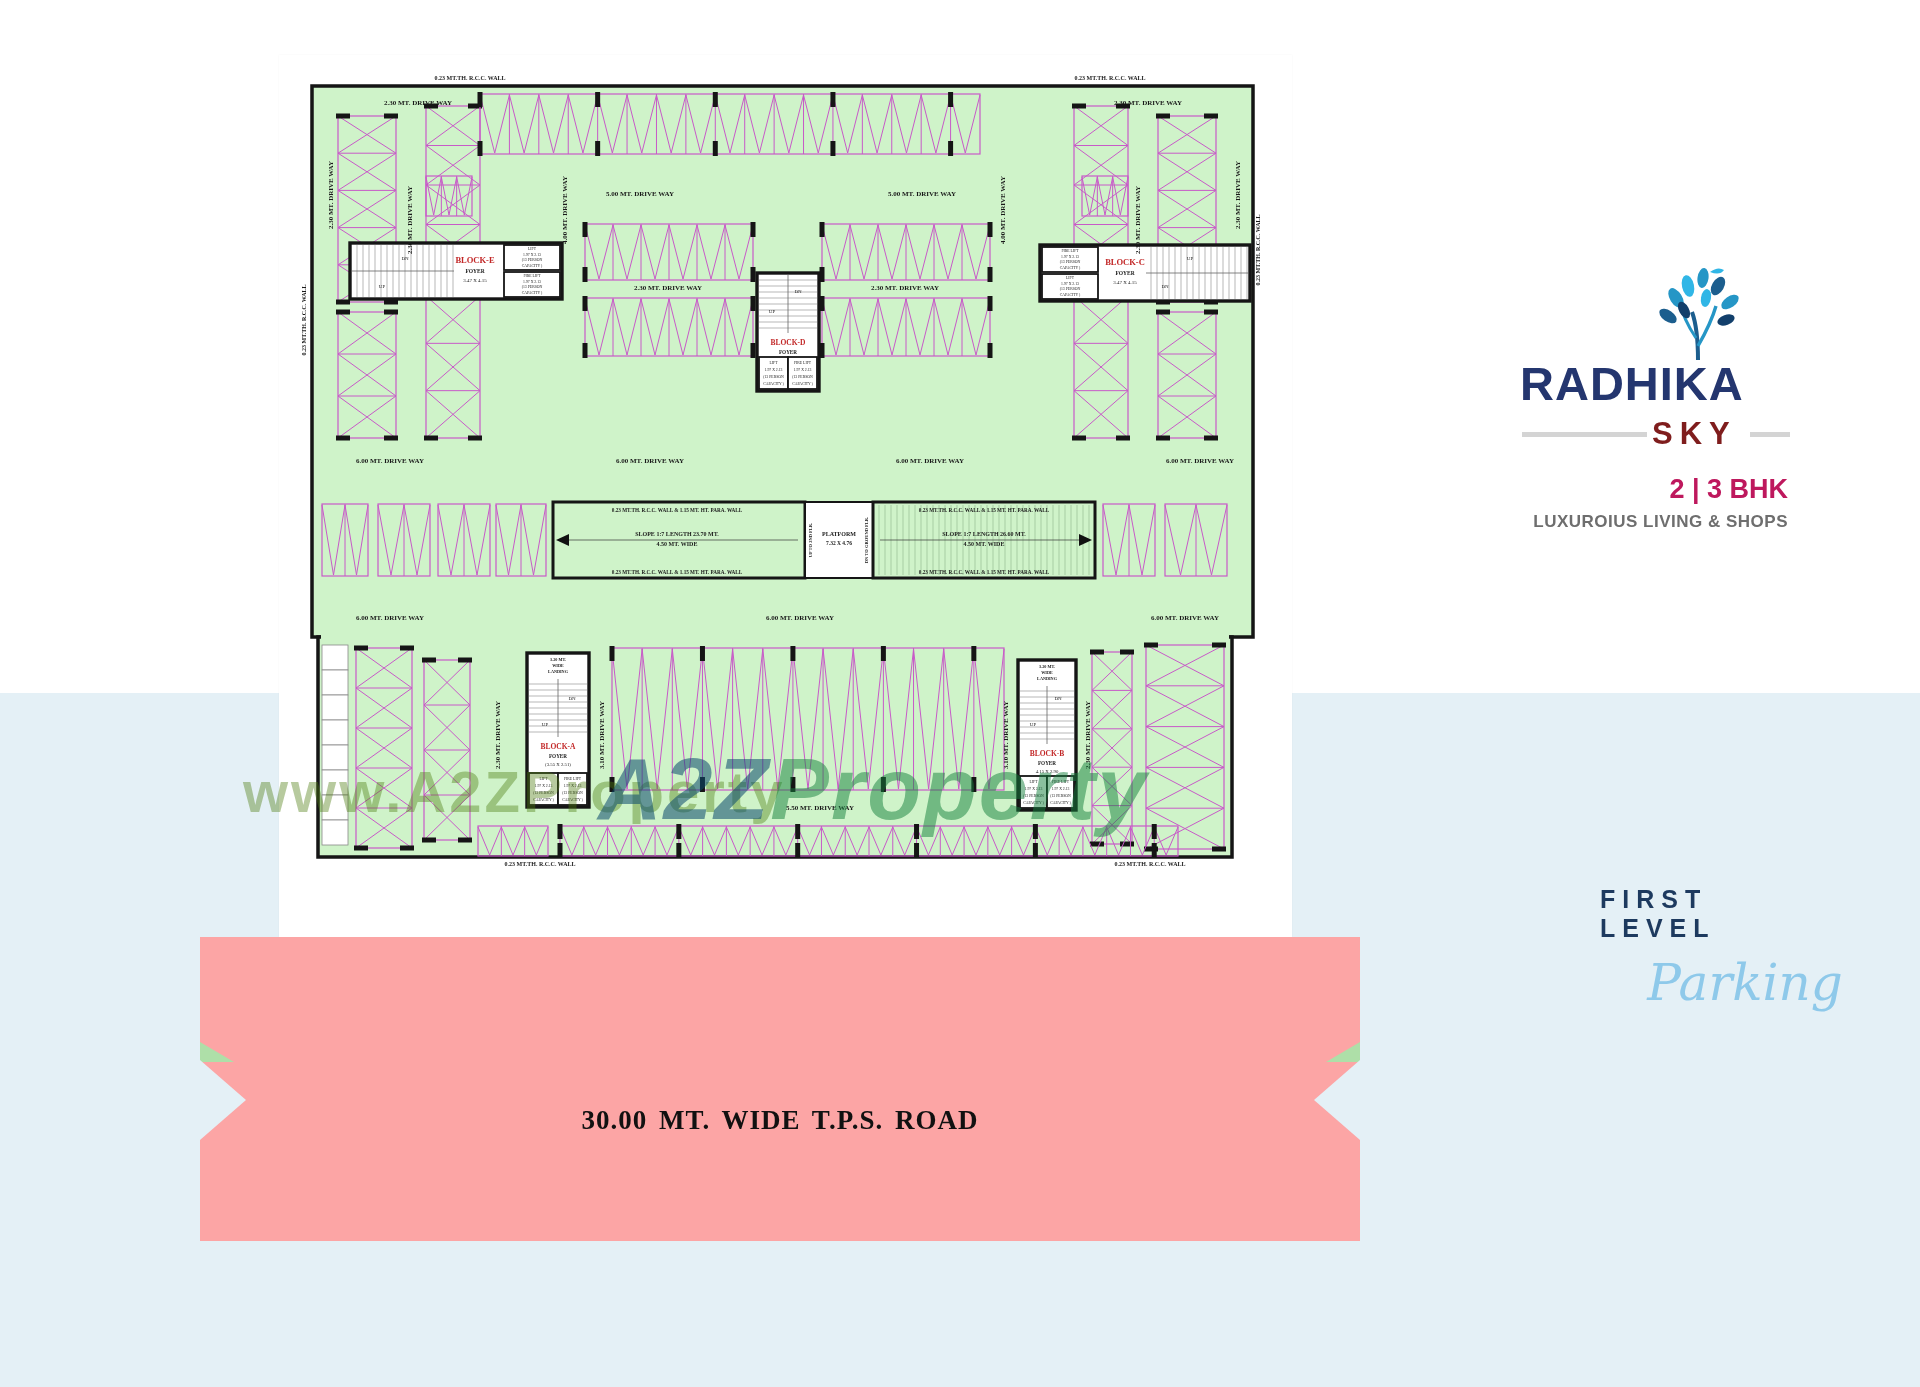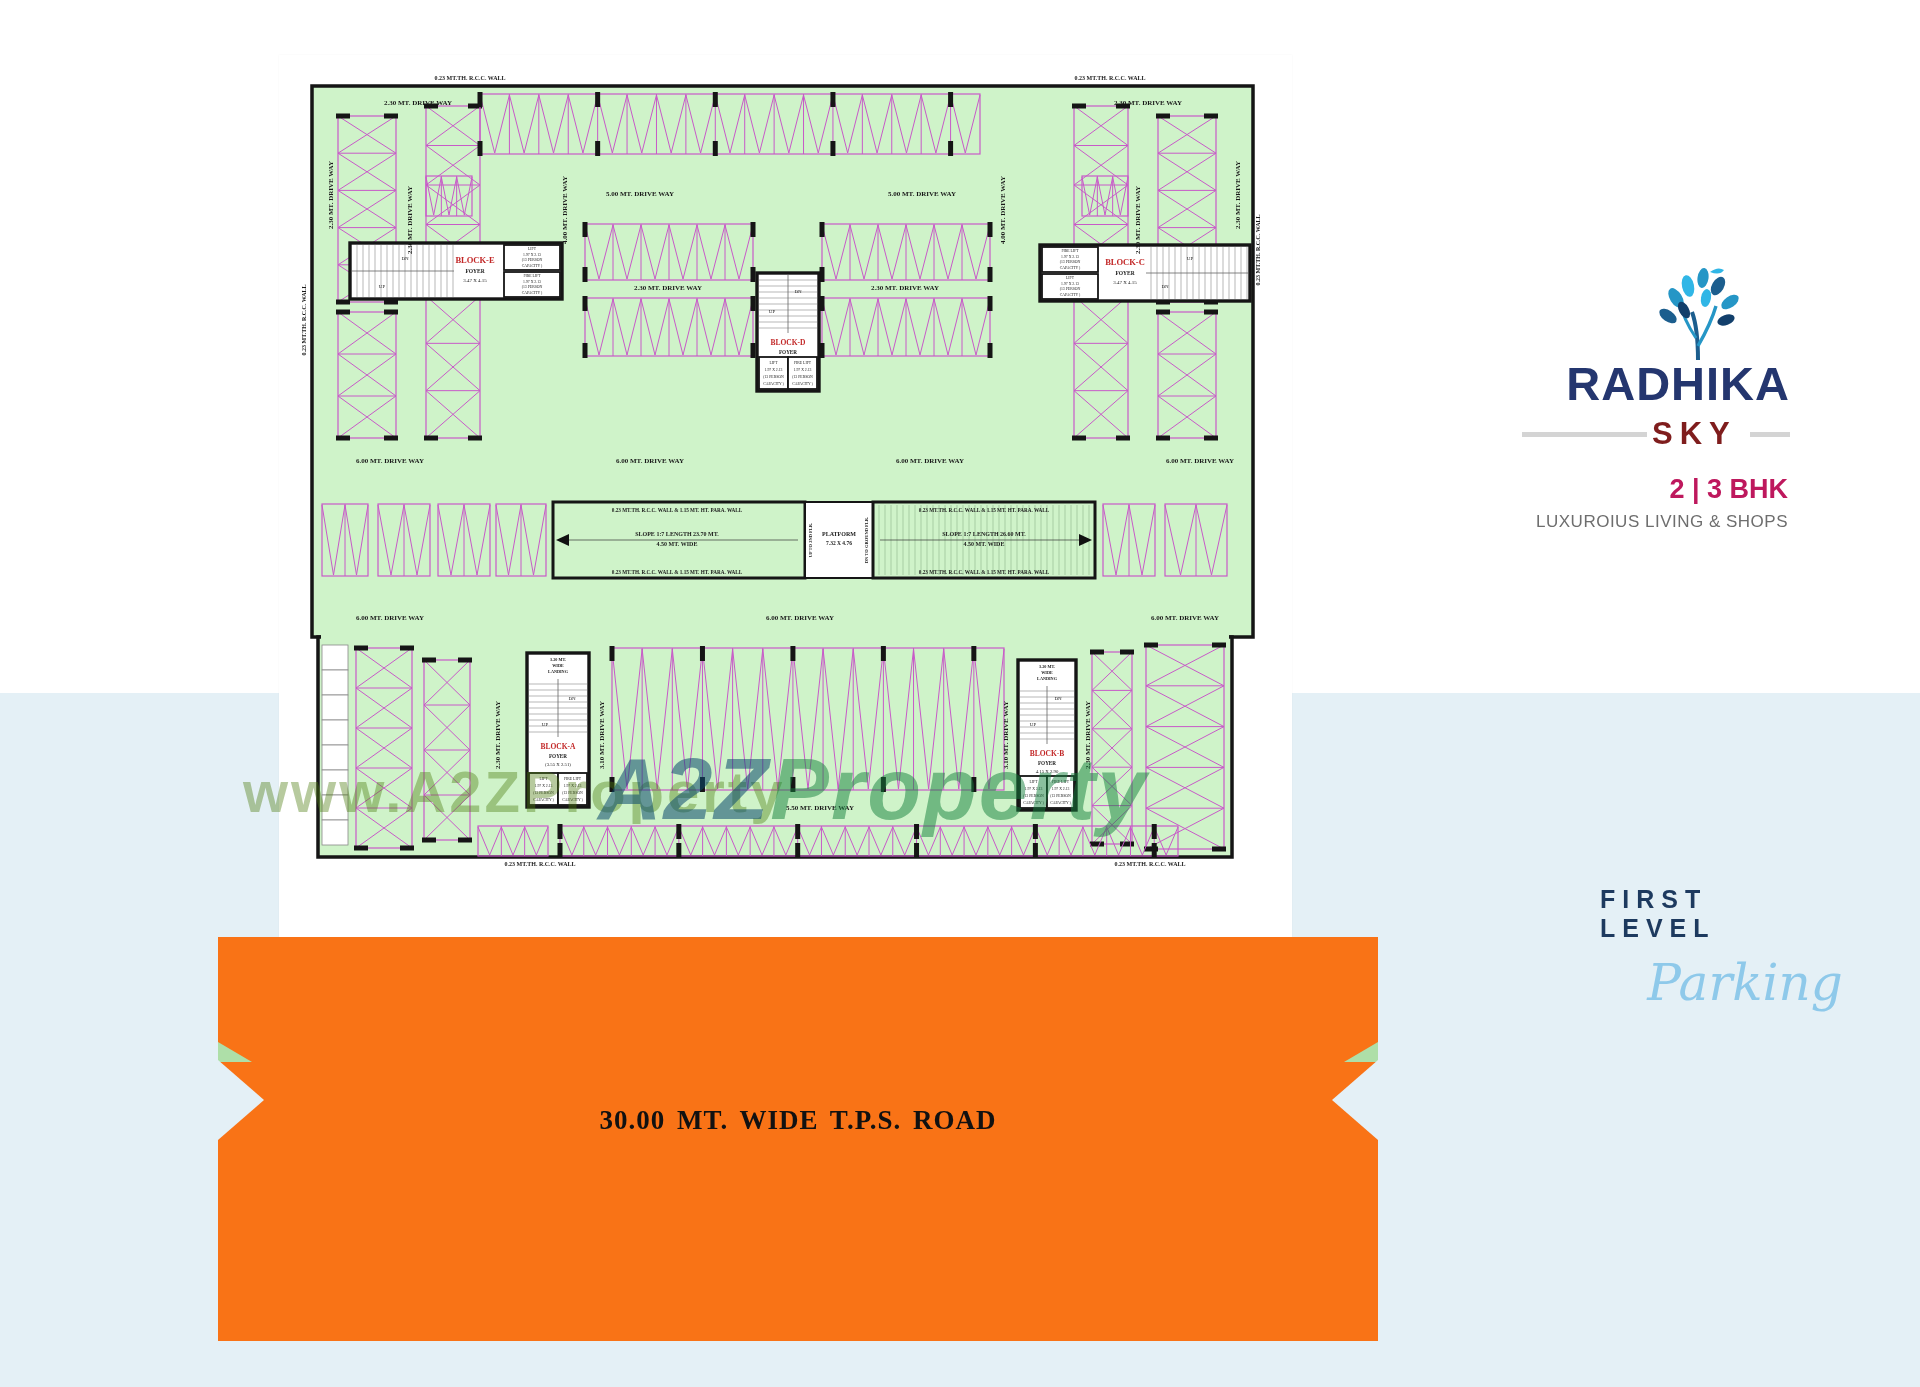--- a/index.html
+++ b/index.html
@@ -14,43 +14,43 @@
   .wm-gray{position:absolute;left:243px;top:758px;font-size:58px;font-weight:bold;
            color:#4d7c0f;opacity:.40;letter-spacing:3px;white-space:nowrap;z-index:6;}
   .wm-color{position:absolute;left:598px;top:738px;font-size:88px;font-weight:bold;
             white-space:nowrap;z-index:6;letter-spacing:2px;font-style:italic;}
   .wm-a2z{color:#0c4a6e;opacity:.55;}
   .wm-prop{color:#15803d;opacity:.50;}
 
   
   .brand{position:absolute;left:1520px;top:268px;width:270px;z-index:4;}
   .brand .tree{position:absolute;left:128px;top:0px;width:100px;height:96px;}
-  .brand .name{position:absolute;left:0;top:88px;width:270px;text-align:right;
+  .brand .name{position:absolute;left:0;top:88px;width:270px;text-align:left;
                font-size:47px;font-weight:bold;color:#24366f;letter-spacing:1px;}
   .brand .skyrow{position:absolute;left:0;top:148px;width:270px;height:36px;}
   .brand .skyline{position:absolute;top:16px;height:5px;background:#d4d4d4;}
   .brand .skyline.l{left:2px;width:125px;}
   .brand .skyline.r{left:230px;width:40px;}
   .brand .sky{position:absolute;left:132px;top:0;font-size:31px;font-weight:bold;
               color:#7f1d1d;letter-spacing:7px;}
   .brand .bhk{position:absolute;left:0;top:206px;width:268px;text-align:right;
               font-size:27px;font-weight:bold;color:#be185d;}
   .brand .tag{position:absolute;left:0;top:244px;width:268px;text-align:right;
-              font-size:17px;color:#6e6e6e;letter-spacing:0.5px;white-space:nowrap;}
+              font-size:17px;color:#6e6e6e;letter-spacing:0.5px;white-space:nowrap;font-weight:bold;}
 
   
   .level{position:absolute;left:1600px;top:885px;width:300px;z-index:4;}
   .level .l1,.level .l2{width:235px;text-align:left;font-size:25px;font-weight:bold;
         color:#1d3a5f;letter-spacing:7px;}
   .level .l2{}
   .level .script{position:absolute;left:-5px;top:62px;width:300px;text-align:center;
         font-family:"DejaVu Serif",serif;font-style:italic;font-size:50px;color:#8ec9ea;margin-top:7px;}
 
   
-  .road{position:absolute;left:218px;top:937px;width:1160px;height:404px;background:#f97316;z-index:3;}
+  .road{position:absolute;left:200px;top:937px;width:1160px;height:304px;background:#fca5a5;z-index:3;}
   .road .label{position:absolute;left:0;top:168px;width:100%;text-align:center;
         font-family:"Liberation Serif",serif;font-weight:bold;font-size:27px;color:#111;
         word-spacing:4px;letter-spacing:1px;}
   .notch{position:absolute;width:0;height:0;border-top:40px solid transparent;
          border-bottom:40px solid transparent;top:123px;}
   .notch.left{left:0;border-left:46px solid #e4f0f6;}
   .notch.right{right:0;border-right:46px solid #e4f0f6;}
   .fold{position:absolute;width:0;height:0;top:105px;}
   .fold.left{left:0;border-top:20px solid transparent;border-left:34px solid #aedfa8;}
   .fold.right{right:0;border-top:20px solid transparent;border-right:34px solid #aedfa8;}

